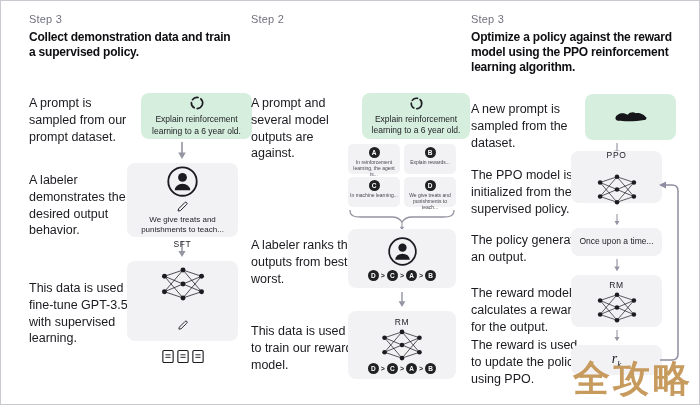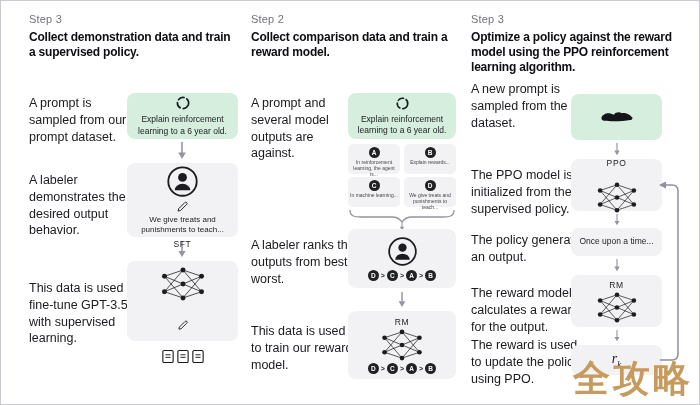--- a/index.html
+++ b/index.html
@@ -6,21 +6,21 @@
   #canvas{
     position:relative;width:698px;height:403px;background:#ffffff;
     border:1px solid #cncnc;border:1px solid #c9c9cf;overflow:hidden;
     font-family:"Liberation Sans","DejaVu Sans",sans-serif;color:#1a1a20;
   }
   .abs{position:absolute;}
   .step-label{font-size:11px;color:#71717e;letter-spacing:.2px;}
   .step-title{font-size:12px;font-weight:700;color:#0d0d12;line-height:1.27;letter-spacing:-.2px;}
   .caption{font-size:12.5px;line-height:1.34;color:#1a1a20;}
   .gbox{background:#d5eedd;border-radius:8px;display:flex;flex-direction:column;
-        align-items:center;justify-content:center;gap:3px;padding:4px 6px;box-sizing:border-box;text-align:center;}
+        align-items:center;justify-content:center;gap:3px;padding:4px 6px;box-sizing:border-box;text-align:center;margin-left:14px;}
   .gybox{background:#f2f2f4;border-radius:8px;display:flex;flex-direction:column;
         align-items:center;justify-content:center;gap:3px;padding:5px 6px;box-sizing:border-box;text-align:center;}
   .boxtext{font-size:8.5px;line-height:1.3;color:#1c1c22;}
   .notetext{font-size:8px;line-height:1.3;color:#1c1c22;}
   .net-label{font-size:8.5px;color:#1b1b21;letter-spacing:.6px;}
   .mini{background:#f2f2f4;border-radius:5px;display:flex;flex-direction:column;align-items:center;
         gap:2px;padding:3px 2px;box-sizing:border-box;text-align:center;position:absolute;}
   .mini .txt{font-size:5px;line-height:1.15;color:#46464e;}
   .circ{width:11px;height:11px;border-radius:50%;background:#202123;color:#fff;
         font-size:6.5px;font-weight:700;line-height:11px;text-align:center;flex:0 0 auto;}
@@ -130,21 +130,20 @@
         </svg>
       <svg width="12" height="15" viewBox="0 0 14 16">
           <rect x="1" y="1" width="12" height="14" rx="1.5" fill="none" stroke="#1b1b21" stroke-width="1.3"></rect>
           <line x1="4" y1="6" x2="10" y2="6" stroke="#1b1b21" stroke-width="1.1"></line>
           <line x1="4" y1="9" x2="10" y2="9" stroke="#1b1b21" stroke-width="1.1"></line>
         </svg>
     </span>
   </div>
 
   <div class="abs step-label" style="left:250px;top:12px;">Step 2</div>
-  <div class="abs step-title" style="left:250px;top:29px;width:212px;">Collect comparison data and train a reward model.</div>
 
   <div class="abs caption" style="left:250px;top:94px;width:92px;">A prompt and several model outputs are against.</div>
   <div class="abs caption" style="left:250px;top:236px;width:112px;">A labeler ranks the outputs from best to worst.</div>
   <div class="abs caption" style="left:250px;top:322px;width:102px;">This data is used to train our reward model.</div>
 
   <div class="abs gbox" style="left:347px;top:92px;width:108px;height:46px;">
     <span>
       <svg width="15" height="15" viewBox="0 0 20 20">
           <circle cx="10" cy="10" r="7" fill="none" stroke="#1b1b21" stroke-width="2.1" stroke-dasharray="7.5 4" stroke-linecap="round" transform="rotate(24 10 10)"></circle>
         </svg>
@@ -243,42 +242,42 @@
       <span class="sep">&gt;</span>
       <span class="circ">A</span>
       <span class="sep">&gt;</span>
       <span class="circ">B</span>
     </span>
   </div>
 
   <div class="abs step-label" style="left:470px;top:12px;">Step 3</div>
   <div class="abs step-title" style="left:470px;top:29px;width:228px;">Optimize a policy against the reward model using the PPO reinforcement learning algorithm.</div>
 
-  <div class="abs caption" style="left:470px;top:80px;width:97px;">A new prompt is sampled from the dataset.</div>
+  <div class="abs caption" style="left:470px;top:100px;width:97px;">A new prompt is sampled from the dataset.</div>
   <div class="abs caption" style="left:470px;top:166px;width:112px;">The PPO model is initialized from the supervised policy.</div>
   <div class="abs caption" style="left:470px;top:231px;width:125px;">The policy generates an output.</div>
   <div class="abs caption" style="left:470px;top:284px;width:118px;">The reward model calculates a reward for the output.</div>
   <div class="abs caption" style="left:470px;top:336px;width:110px;">The reward is used to update the policy using PPO.</div>
 
   <div class="abs gbox" style="left:570px;top:93px;width:91px;height:46px;gap:2px;">
     <span>
       <svg width="34" height="14" viewBox="0 0 44 18">
           <path d="M3,13 C1,11 2,7 5,6 C9,3 14,4 18,6 C20,3 25,2 28,4 C33,3 39,6 41,9 C43,10 42,13 39,13 C30,15 12,15 6,14 C4.5,14 3.5,13.5 3,13 Z" fill="#15151a"></path>
         </svg>
     </span>
   </div>
 
   <div class="abs" style="left:611px;top:142px;">
     <svg width="10" height="13" viewBox="0 0 10 18">
         <line x1="5" y1="0" x2="5" y2="11" stroke="#9494a2" stroke-width="1.6"></line>
         <path d="M1.2,10.5 L8.8,10.5 L5,17 Z" fill="#9494a2"></path>
       </svg>
   </div>
 
-  <div class="abs gybox" style="left:570px;top:158px;width:91px;height:52px;gap:14px;">
+  <div class="abs gybox" style="left:570px;top:150px;width:91px;height:52px;gap:14px;">
     <span class="net-label">PPO</span>
     <span>
       <svg width="54" height="31" viewBox="0 0 60 44">
         <g stroke="#1b1b21" stroke-width="1">
           <line x1="6" y1="12" x2="30" y2="4"></line>
             <line x1="6" y1="12" x2="30" y2="22"></line>
             <line x1="6" y1="12" x2="30" y2="40"></line>
           <line x1="6" y1="32" x2="30" y2="4"></line>
             <line x1="6" y1="32" x2="30" y2="22"></line>
             <line x1="6" y1="32" x2="30" y2="40"></line>

